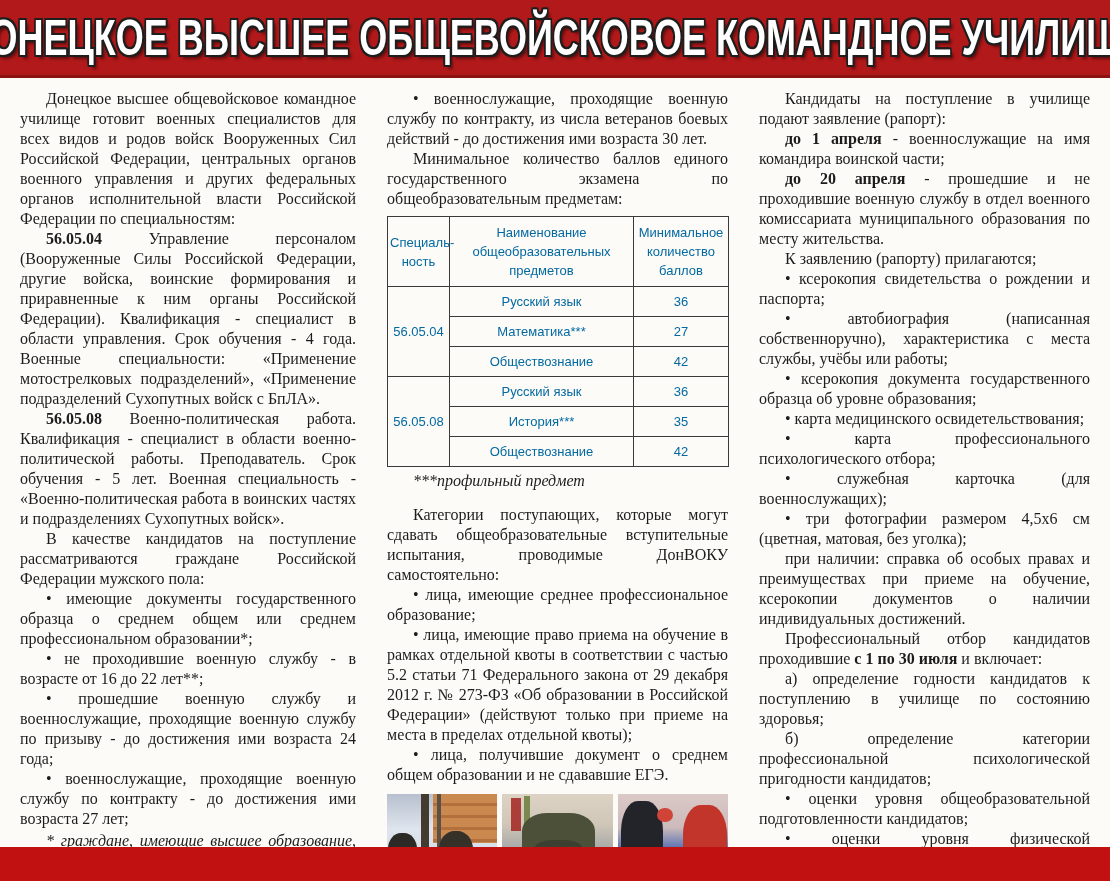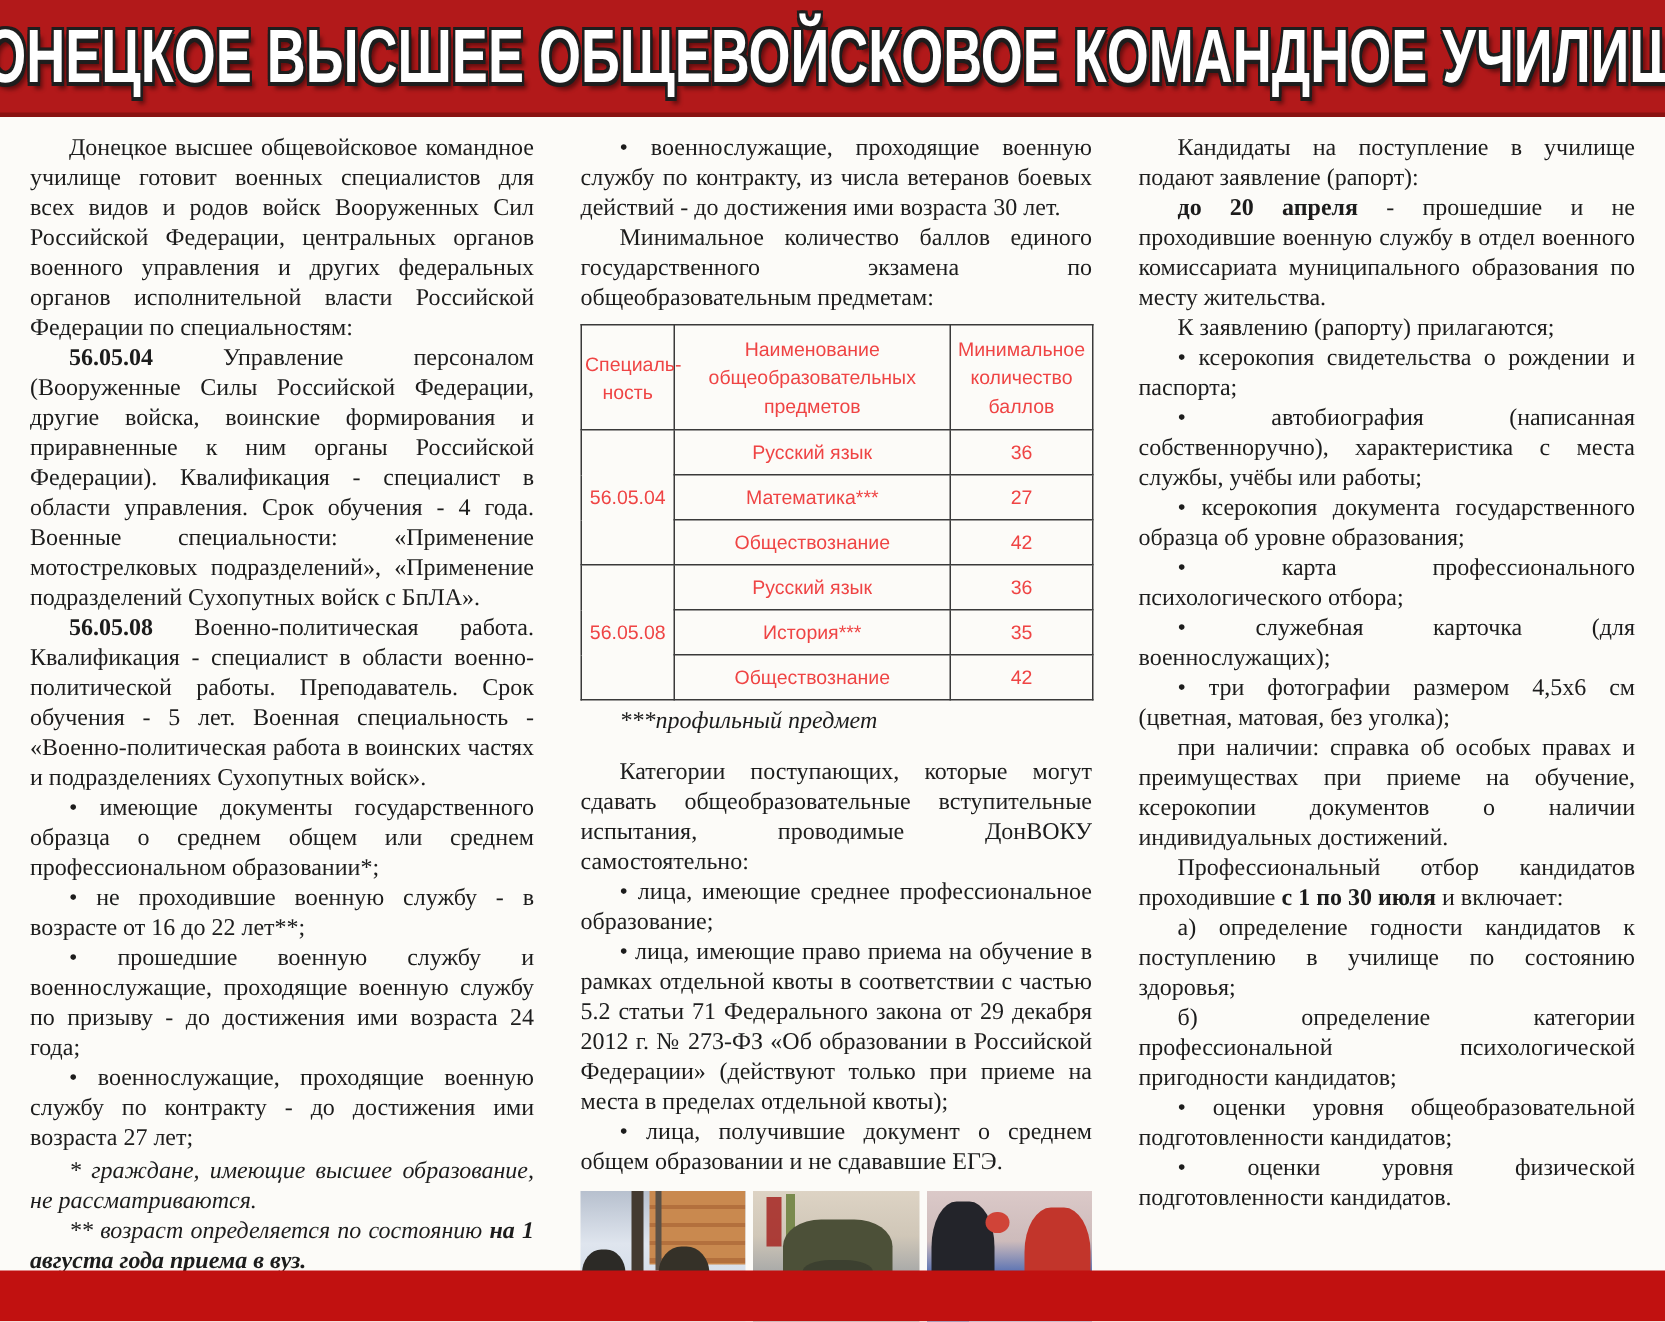--- a/index.html
+++ b/index.html
@@ -30,21 +30,21 @@
   }
   .col p { margin:0; font-size:16px; line-height:20px; text-align:justify; }
   .indent { text-indent:26px; }
   b { font-weight:bold; }
   .fn { font-size:14.5px; line-height:18px; font-style:italic; }
   .fn b { font-weight:bold; font-style:italic; }
   .fn-block { margin-top:2px; }
 
   table.scores {
     border-collapse:collapse; width:341px; margin:7px 0 4px 0;
-    font-family:"Liberation Sans", sans-serif; font-size:13px; color:#ef4444;
+    font-family:"Liberation Sans", sans-serif; font-size:13px; color:#0369a1;
     table-layout:fixed;
   }
   table.scores th, table.scores td {
     border:1px solid #3a3a3a; text-align:center; vertical-align:middle;
     padding:4px 2px; font-weight:normal;
   }
   table.scores th { white-space:pre-line; line-height:19px; padding:6px 2px; }
   table.scores td { height:30px;text-align:center; }
   col.c-spec { width:62px; } col.c-subj { width:184px; } col.c-min { width:95px; }
 
@@ -89,20 +89,21 @@
   <header class="banner">
     <div class="banner-title">ДОНЕЦКОЕ ВЫСШЕЕ ОБЩЕВОЙСКОВОЕ КОМАНДНОЕ УЧИЛИЩЕ</div>
   </header>
 
   <main class="columns">
 
     <section class="col">
       <p class="indent"><span>Донецкое высшее общевойсковое командное училище готовит военных специалистов для всех видов и родов войск Вооруженных Сил Российской Федерации, центральных органов военного управления и других федеральных органов исполнительной власти Российской Федерации по специальностям:</span></p>
       <p class="indent"><b>56.05.04</b><span> Управление персоналом (Вооруженные Силы Российской Федерации, другие войска, воинские формирования и приравненные к ним органы Российской Федерации). Квалификация - специалист в области управления. Срок обучения - 4 года. Военные специальности: «Применение мотострелковых подразделений», «Применение подразделений Сухопутных войск с БпЛА».</span></p>
       <p class="indent"><b>56.05.08</b><span> Военно-политическая работа. Квалификация - специалист в области военно-политической работы. Преподаватель. Срок обучения - 5 лет. Военная специальность - «Военно-политическая работа в воинских частях и подразделениях Сухопутных войск».</span></p>
+      <p class="indent">В качестве кандидатов на поступление рассматриваются граждане Российской Федерации мужского пола:</p>
       <p class="indent">• имеющие документы государственного образца о среднем общем или среднем профессиональном образовании*;</p>
       <p class="indent">• не проходившие военную службу - в возрасте от 16 до 22 лет**;</p>
       <p class="indent">• прошедшие военную службу и военнослужащие, проходящие военную службу по призыву - до достижения ими возраста 24 года;</p>
       <p class="indent">• военнослужащие, проходящие военную службу по контракту - до достижения ими возраста 27 лет;</p>
       <div class="fn-block">
         <p class="fn indent">* граждане, имеющие высшее образование, не рассматриваются.</p>
         <p class="fn indent"><span>** возраст определяется по состоянию </span><b>на 1 августа года приема в вуз.</b></p>
       </div>
     </section>
 
@@ -182,25 +183,27 @@
           <div class="fig-dark"></div>
           <div class="fig-red"></div>
           <div class="glove"></div>
           <div class="cube"></div>
         </div>
       </div>
     </section>
 
     <section class="col">
       <p class="indent">Кандидаты на поступление в училище подают заявление (рапорт):</p>
+      <p class="indent"><b>до 1 апреля</b><span> - военнослужащие на имя командира воинской части;</span></p>
       <p class="indent"><b>до 20 апреля</b><span> - прошедшие и не проходившие военную службу в отдел военного комиссариата муниципального образования по месту жительства.</span></p>
       <p class="indent">К заявлению (рапорту) прилагаются;</p>
       <p class="indent">• ксерокопия свидетельства о рождении и паспорта;</p>
       <p class="indent">• автобиография (написанная собственноручно), характеристика с места службы, учёбы или работы;</p>
       <p class="indent">• ксерокопия документа государственного образца об уровне образования;</p>
+      <p class="indent">• карта медицинского освидетельствования;</p>
       <p class="indent">• карта профессионального психологического отбора;</p>
       <p class="indent">• служебная карточка (для военнослужащих);</p>
       <p class="indent">• три фотографии размером 4,5х6 см (цветная, матовая, без уголка);</p>
       <p class="indent">при наличии: справка об особых правах и преимуществах при приеме на обучение, ксерокопии документов о наличии индивидуальных достижений.</p>
       <p class="indent"><span>Профессиональный отбор кандидатов проходившие </span><b>с 1 по 30 июля</b><span> и включает:</span></p>
       <p class="indent">а) определение годности кандидатов к поступлению в училище по состоянию здоровья;</p>
       <p class="indent">б) определение категории профессиональной психологической пригодности кандидатов;</p>
       <p class="indent">• оценки уровня общеобразовательной подготовленности кандидатов;</p>
       <p class="indent">• оценки уровня физической подготовленности кандидатов.</p>
     </section>

